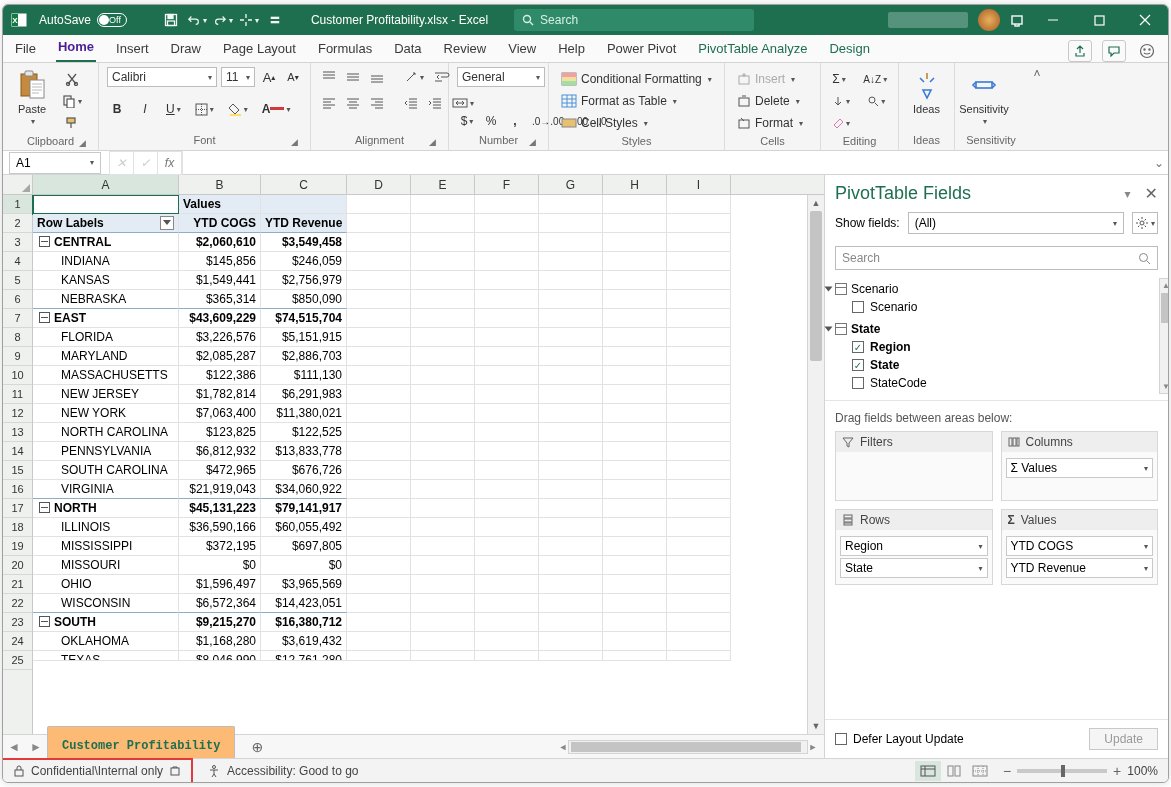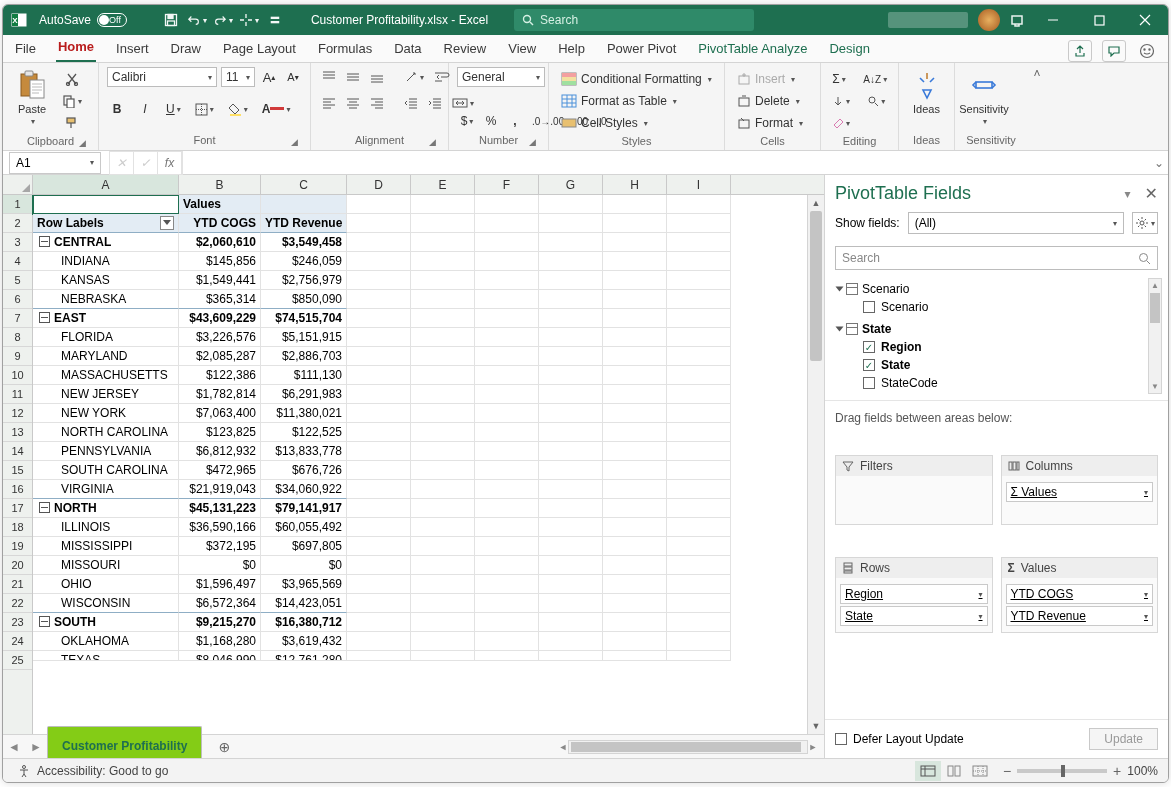--- a/index.html
+++ b/index.html
@@ -16,21 +16,21 @@
   .titlebar .qat .qbtn { width:20px; height:22px; display:flex; align-items:center; justify-content:center; opacity:.95;}
   .titlebar .filename { margin-left:20px; }
   .titlebar .search { margin-left:20px; background:#2f8a69; border-radius:3px; height:22px; width:240px; display:flex; align-items:center; padding:0 8px; gap:6px; color:#d6f0e4;}
   .titlebar .spacer { flex:1; }
   .titlebar .userpic { width:22px; height:22px; border-radius:50%; background: radial-gradient(circle,#e8b060,#a65a20); margin-right:10px;}
   .titlebar .winbtn { width:46px; height:30px; display:flex; align-items:center; justify-content:center; }
   .titlebar .chev { margin-right:6px; opacity:.9;}
   
   .tabs { height:28px; display:flex; align-items:flex-end; padding:0 10px; gap:18px; font-size:13px; color:#3a3a3a; border-bottom:1px solid #d4d4d4; background:#fafafa;}
   .tabs .tab { padding:4px 2px 6px; cursor:pointer; }
-  .tabs .tab.active { color:#b91c1c; border-bottom:2px solid #1e6f50; font-weight:600;}
+  .tabs .tab.active { color:#4c1d95; border-bottom:2px solid #1e6f50; font-weight:600;}
   .tabs .tab.green { color:#1e6f50; }
   .tabs .right { margin-left:auto; display:flex; gap:10px; align-items:center;}
   .tabs .tinybtn { width:24px; height:22px; border:1px solid #c9c9c9; border-radius:3px; display:flex; align-items:center; justify-content:center; color:#1e6f50; font-size:12px;}
   .tabs .smiley { width:22px; height:22px; display:flex; align-items:center; justify-content:center; color:#555;}
   
   .ribbon { height:88px; background:#f5f5f5; border-bottom:1px solid #d4d4d4; display:flex; font-size:12px; color:#333; }
   .group { border-right:1px solid #dcdcdc; padding:4px 8px 0; display:flex; flex-direction:column; position:relative;}
   .group .body { flex:1; display:flex; align-items:flex-start; gap:6px; }
   .group .gname { text-align:center; font-size:11px; color:#666; padding:2px 0 4px; position:relative;}
   .group .launch { position:absolute; right:4px; bottom:3px; font-size:9px; color:#777;}
@@ -76,46 +76,46 @@
   .hdrshade { background:#e3ecf4;}
   .selcell { outline:2px solid #1e6f50; outline-offset:-1px; background:#fff;}
   .filterbtn { float:right; width:14px; height:14px; border:1px solid #888; margin-top:2px; position:relative; background:#fff;}
   .filterbtn::before { content:""; position:absolute; left:2px; right:2px; top:3px; height:0; border-left:4px solid transparent; border-right:4px solid transparent; border-top:5px solid #555;}
   .vscroll { width:17px; background:#f1f1f1; border-left:1px solid #d4d4d4; position:relative;}
   .vscroll .thumb { position:absolute; left:2px; right:2px; top:16px; height:150px; background:#c4c4c4; border-radius:2px;}
   .vscroll .arr { position:absolute; left:0; right:0; height:16px; text-align:center; font-size:9px; color:#666; line-height:16px;}
   .vscroll .arr.top{top:0;} .vscroll .arr.bot{bottom:0;}
   .sheetbar { height:24px; border-top:1px solid #d4d4d4; display:flex; align-items:center; font-size:12px; background:#f7f7f7;}
   .sheetbar .navbtn { width:22px; text-align:center; color:#888;}
-  .sheettab { padding:12px 14px; border:1px solid #bdbdbd; border-bottom:2px solid #1e6f50; background:#84cc16; color:#1e6f50; font-weight:600; border-radius:2px 2px 0 0;}
+  .sheettab { padding:12px 14px; border:1px solid #bdbdbd; border-bottom:2px solid #1e6f50; background:#fdba74; color:#1e6f50; font-weight:600; border-radius:2px 2px 0 0;font-family:Liberation Mono, monospace;}
   .sheetbar .add { width:24px; text-align:center; color:#666; margin-left:10px; font-size:14px;}
   .sheetbar .hscroll { flex:1; display:flex; justify-content:flex-end; align-items:center; gap:0; padding-right:6px;}
   .hsc { height:14px; background:#f1f1f1; border:1px solid #d4d4d4; }
   
   .pane { width:344px; border-left:1px solid #d4d4d4; background:#fff; display:flex; flex-direction:column; font-size:12px;}
   .pane .phdr { display:flex; align-items:center; padding:8px 10px 4px; }
   .pane .phdr .title { font-size:18px; color:#1e6f50; flex:1;}
   .pane .showrow { display:flex; align-items:center; gap:8px; padding:4px 10px 8px;}
   .pane .combo { flex:1; height:22px; border:1px solid #bcbcbc; display:flex; align-items:center; justify-content:space-between; padding:0 6px; background:#fff;}
   .pane .gear { width:26px; height:22px; border:1px solid #bcbcbc; display:flex; align-items:center; justify-content:center;}
   .pane .search { margin:4px 10px 8px; height:24px; border:1px solid #bcbcbc; display:flex; align-items:center; padding:0 6px; color:#888; gap:6px;}
-  .fieldlist { margin:0 12px; border:0; max-height:150px; position:relative;}
+  .fieldlist { margin:0 1px; border:0; max-height:150px; position:relative;}
   .fgroup { padding:2px 0;}
   .fhdr { display:flex; align-items:center; gap:4px; padding:2px 0;}
   .tri { display:inline-block; width:0;height:0;border-top:4px solid transparent;border-bottom:4px solid transparent;border-left:5px solid #555;}
   .tri.open { transform:rotate(90deg);}
   .tblico { display:inline-block; width:12px; height:12px; border:1px solid #777; position:relative;}
   .tblico::before{content:"";position:absolute;left:0;right:0;top:3px;height:1px;background:#777;}
   .fitem { display:flex; align-items:center; gap:6px; padding:2px 0 2px 26px;}
   .chk { width:12px; height:12px; border:1px solid #666; display:inline-flex; align-items:center; justify-content:center; font-size:10px; color:#1e6f50;}
   .pane .drag { padding:10px 10px 6px; color:#555; border-top:1px solid #e5e5e5; margin-top:6px;}
   .areas { display:grid; grid-template-columns:1fr 1fr; grid-template-rows:auto auto; gap:8px; padding:0 10px;}
-  .area { border:1px solid #d7d7d7; min-height:70px; background:#fafafa; display:flex; flex-direction:column;margin-top:24px;}
+  .area { border:1px solid #d7d7d7; min-height:70px; background:#fafafa; display:flex; flex-direction:column;}
   .area .ahdr { background:#eee; padding:3px 6px; display:flex; align-items:center; gap:6px; font-size:12px; color:#444;}
-  .area .aitems { padding:4px;text-decoration:underline;}
+  .area .aitems { padding:4px;}
   .pill { background:#fff; border:1px solid #c9c9c9; padding:2px 4px; margin:2px 0; display:flex; justify-content:space-between; align-items:center; font-size:12px;}
   .pane .footer { margin-top:auto; display:flex; align-items:center; justify-content:space-between; padding:8px 10px; border-top:1px solid #e5e5e5;}
   .pane .upd { border:1px solid #c9c9c9; padding:3px 14px; color:#999; background:#f5f5f5;}
   .flscroll { position:absolute; right:-6px; top:0; bottom:0; width:14px; background:#f1f1f1; border:1px solid #d4d4d4;}
   .flscroll .th { position:absolute; left:1px; right:1px; top:14px; height:30px; background:#c4c4c4;}
   
   .status { height:24px; background:#f3f3f3; border-top:1px solid #d4d4d4; display:flex; align-items:center; font-size:12px; color:#444;}
   .status .confbox { border:2px solid #e03a3a; height:26px; margin:-2px 0 -2px -2px; padding:0 10px; display:flex; align-items:center; gap:6px;}
   .status .acc { margin-left:14px; display:flex; align-items:center; gap:6px;}
   .status .spacer { flex:1;}
@@ -1044,20 +1044,31 @@
         <label style="display:flex;align-items:center;gap:6px;">
             <span class="chk"></span>
             <span>Defer Layout Update</span>
           </label>
         <span class="upd">Update</span>
       </div>
     </div>
   </div>
 
   <div class="status">
+    <div class="confbox">
+      <svg width="12" height="12" viewBox="0 0 12 12" fill="none" stroke="#555">
+          <rect x="2" y="5" width="8" height="6"></rect>
+          <path d="M4 5 V3 a2 2 0 0 1 4 0 v2"></path>
+        </svg>
+      <span>Confidential\Internal only</span>
+      <svg width="12" height="12" viewBox="0 0 12 12" fill="none" stroke="#555">
+          <rect x="2" y="3" width="8" height="7"></rect>
+          <path d="M4 3v-1h4v1"></path>
+        </svg>
+    </div>
     <div class="acc">
       <svg width="14" height="14" viewBox="0 0 14 14" fill="none" stroke="#555">
           <circle cx="7" cy="3" r="1.5"></circle>
           <path d="M3 6h8M7 6v4M5 13l2-3l2 3"></path>
         </svg>
       <span>Accessibility: Good to go</span>
     </div>
     <div class="spacer"></div>
     <span class="viewbtn active">
         <svg width="16" height="12" viewBox="0 0 16 12" fill="none" stroke="#555">

